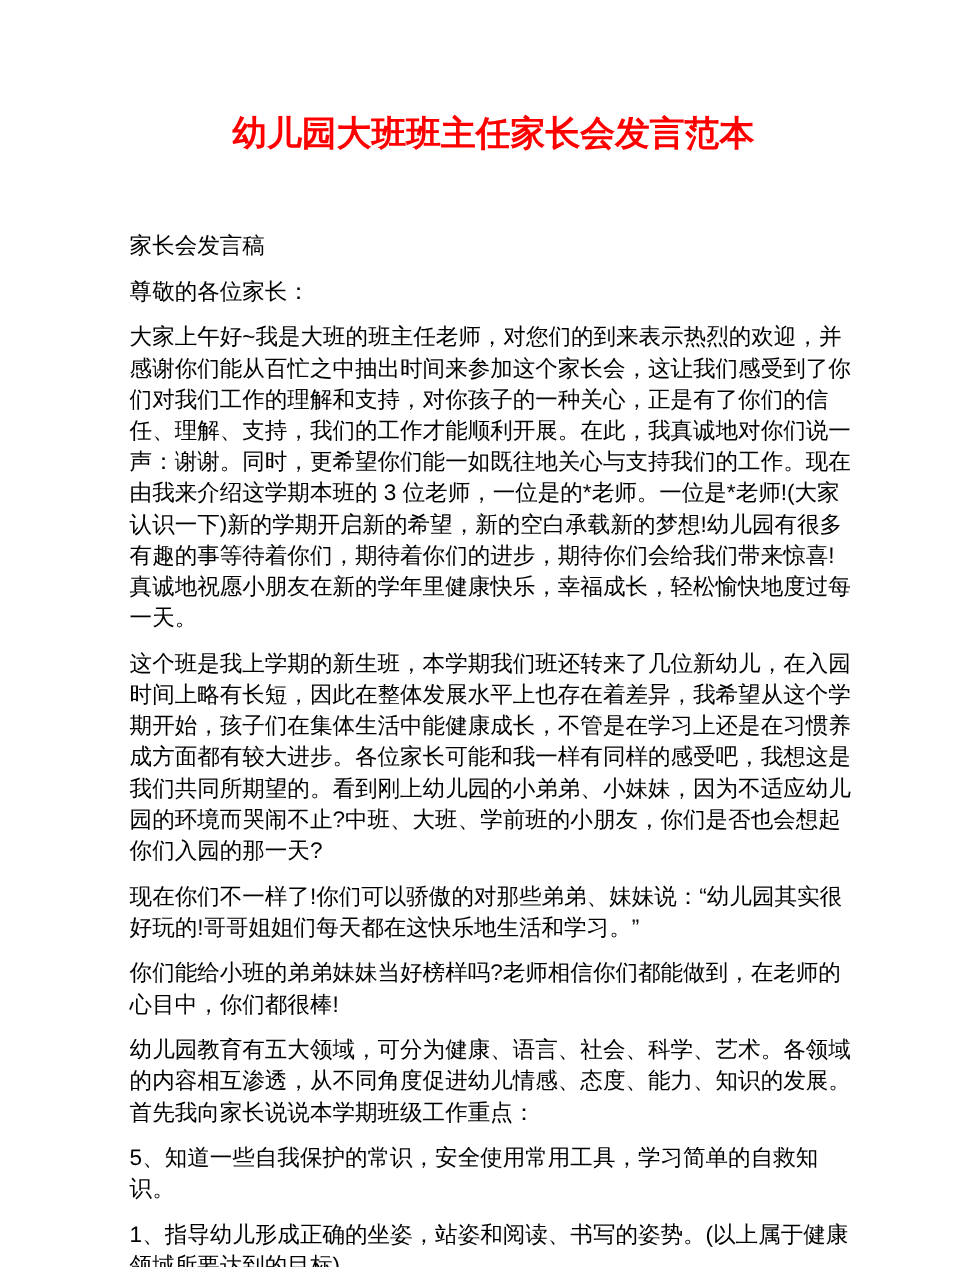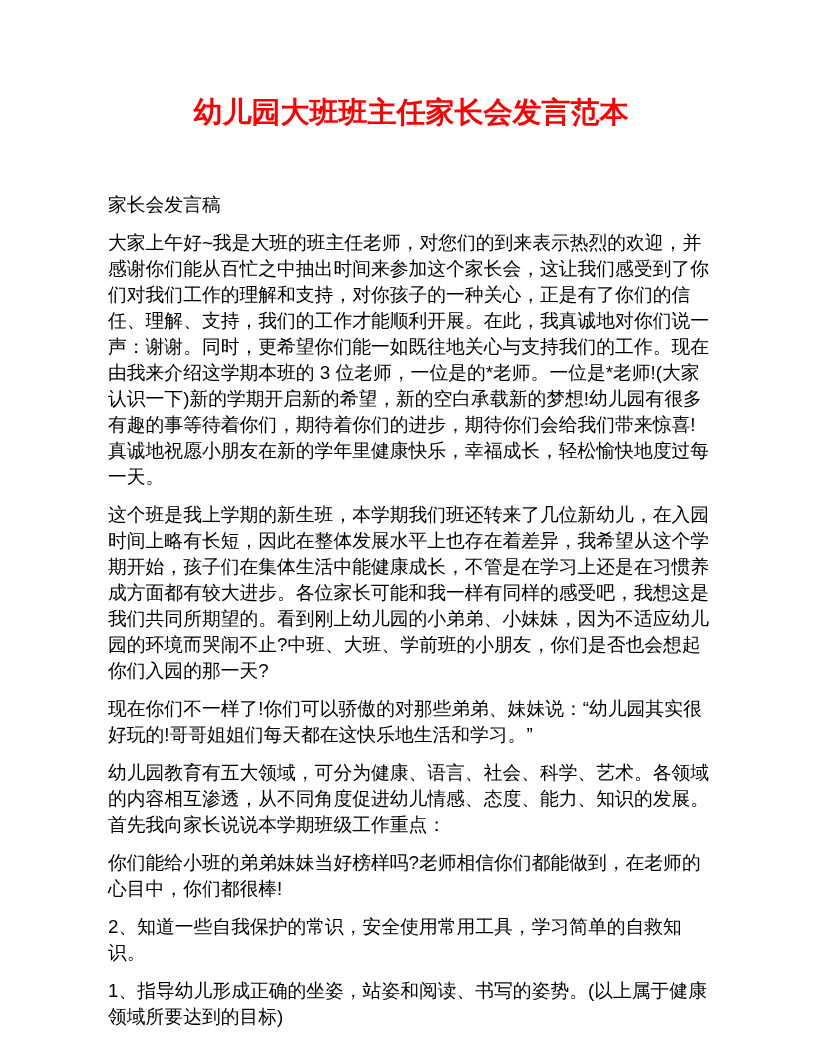--- a/index.html
+++ b/index.html
@@ -42,22 +42,23 @@
   }
 </style>
 </head>
 <body>
 
 <div class="page">
   <div class="doc">
     <h1 class="doc-title" style="color: rgb(255, 0, 0);">幼儿园大班班主任家长会发言范本</h1>
     <div class="doc-body" style="color: rgb(0, 0, 0);">
       <p>家长会发言稿</p>
+      <p>尊敬的各位家长：</p>
       <p>大家上午好~我是大班的班主任老师，对您们的到来表示热烈的欢迎，并感谢你们能从百忙之中抽出时间来参加这个家长会，这让我们感受到了你们对我们工作的理解和支持，对你孩子的一种关心，正是有了你们的信任、理解、支持，我们的工作才能顺利开展。在此，我真诚地对你们说一声：谢谢。同时，更希望你们能一如既往地关心与支持我们的工作。现在由我来介绍这学期本班的 3 位老师，一位是的*老师。一位是*老师!(大家认识一下)新的学期开启新的希望，新的空白承载新的梦想!幼儿园有很多有趣的事等待着你们，期待着你们的进步，期待你们会给我们带来惊喜!真诚地祝愿小朋友在新的学年里健康快乐，幸福成长，轻松愉快地度过每一天。</p>
       <p>这个班是我上学期的新生班，本学期我们班还转来了几位新幼儿，在入园时间上略有长短，因此在整体发展水平上也存在着差异，我希望从这个学期开始，孩子们在集体生活中能健康成长，不管是在学习上还是在习惯养成方面都有较大进步。各位家长可能和我一样有同样的感受吧，我想这是我们共同所期望的。看到刚上幼儿园的小弟弟、小妹妹，因为不适应幼儿园的环境而哭闹不止?中班、大班、学前班的小朋友，你们是否也会想起你们入园的那一天?</p>
       <p>现在你们不一样了!你们可以骄傲的对那些弟弟、妹妹说：“幼儿园其实很好玩的!哥哥姐姐们每天都在这快乐地生活和学习。”</p>
+      <p>你们能给小班的弟弟妹妹当好榜样吗?老师相信你们都能做到，在老师的心目中，你们都很棒!</p>
       <p>幼儿园教育有五大领域，可分为健康、语言、社会、科学、艺术。各领域的内容相互渗透，从不同角度促进幼儿情感、态度、能力、知识的发展。首先我向家长说说本学期班级工作重点：</p>
-      <p>你们能给小班的弟弟妹妹当好榜样吗?老师相信你们都能做到，在老师的心目中，你们都很棒!</p>
-      <p>2、知道一些自我保护的常识，安全使用常用工具，学习简单的自救知识。</p>
+      <p>5、知道一些自我保护的常识，安全使用常用工具，学习简单的自救知识。</p>
       <p>1、指导幼儿形成正确的坐姿，站姿和阅读、书写的姿势。(以上属于健康领域所要达到的目标)</p>
     </div>
   </div>
 </div>
 
 </body></html>

